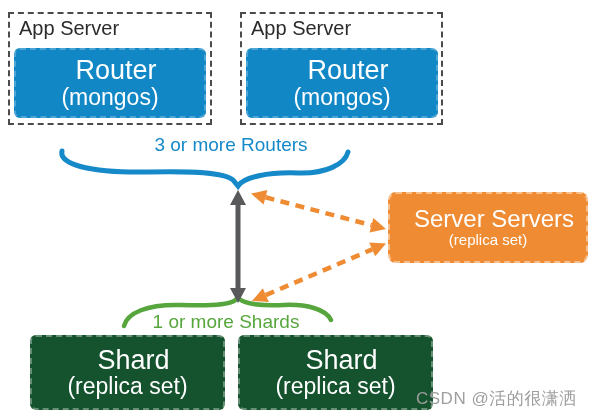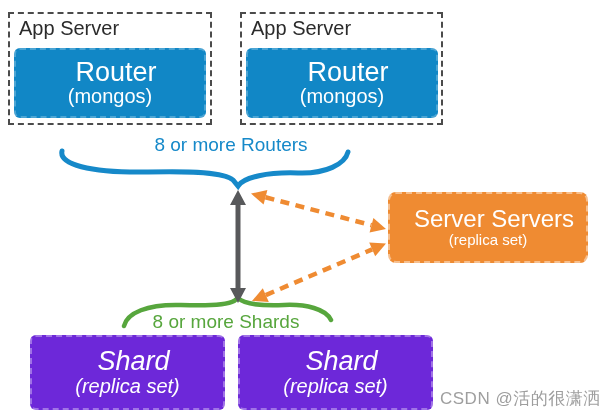--- a/index.html
+++ b/index.html
@@ -57,44 +57,43 @@
     background: #1187c6;
     border: 2px dashed rgba(255,255,255,0.25);
   }
   .node-title {
     font-size: 27px;
     line-height: 1.02;
     white-space: nowrap;
     margin-left: 12px;
   }
   .node-subtitle {
-    font-size: 20px;
+    font-size: 23px;
     line-height: 1.05;
     white-space: nowrap;
   }
   .config-box {
     position: absolute;
     left: 388px;
     top: 192px;
     width: 200px;
     height: 71px;
     background: #ef8b32;
     border: 2px dashed rgba(255,255,255,0.45);
     border-radius: 8px;
   }
   .config-box .node-title { font-size: 24px; }
   .config-box .node-subtitle { font-size: 15px; }
   .shard-box {
     position: absolute;
     top: 335px;
     width: 195px;
     height: 75px;
-    background: #6d28d9;
+    background: #14532d;
     border: 2px dashed rgba(255,255,255,0.35);
-    font-style: italic;
   }
   .shard-box-1 { left: 30px; }
   .shard-box-2 { left: 238px; }
   .group-annotation {
     position: absolute;
     width: 220px;
     text-align: center;
     font-size: 19px;
     white-space: nowrap;
   }
@@ -103,21 +102,21 @@
     top: 134px;
     color: #1689c9;
   }
   .shards-annotation {
     left: 116px;
     top: 311px;
     color: #57a63d;
   }
   .watermark {
     position: absolute;
-    left: 440px;
+    left: 416px;
     top: 387px;
     font-size: 17px;
     color: #9e9e9e;
     letter-spacing: 0.5px;
     white-space: nowrap;
   }
 </style>
 </head>
 <body>
 
@@ -157,28 +156,28 @@
   </div>
 
   <div class="app-server app-server-2">
     <div class="app-server-label">App Server</div>
     <div class="node-box router-box">
       <div class="node-title">Router</div>
       <div class="node-subtitle">(mongos)</div>
     </div>
   </div>
 
-  <div class="group-annotation routers-annotation">8 or more Routers</div>
+  <div class="group-annotation routers-annotation">3 or more Routers</div>
 
   <div class="node-box config-box">
     <div class="node-title">Server Servers</div>
     <div class="node-subtitle">(replica set)</div>
   </div>
 
-  <div class="group-annotation shards-annotation">8 or more Shards</div>
+  <div class="group-annotation shards-annotation">1 or more Shards</div>
 
   <div class="node-box shard-box shard-box-1">
     <div class="node-title">Shard</div>
     <div class="node-subtitle">(replica set)</div>
   </div>
 
   <div class="node-box shard-box shard-box-2">
     <div class="node-title">Shard</div>
     <div class="node-subtitle">(replica set)</div>
   </div>

